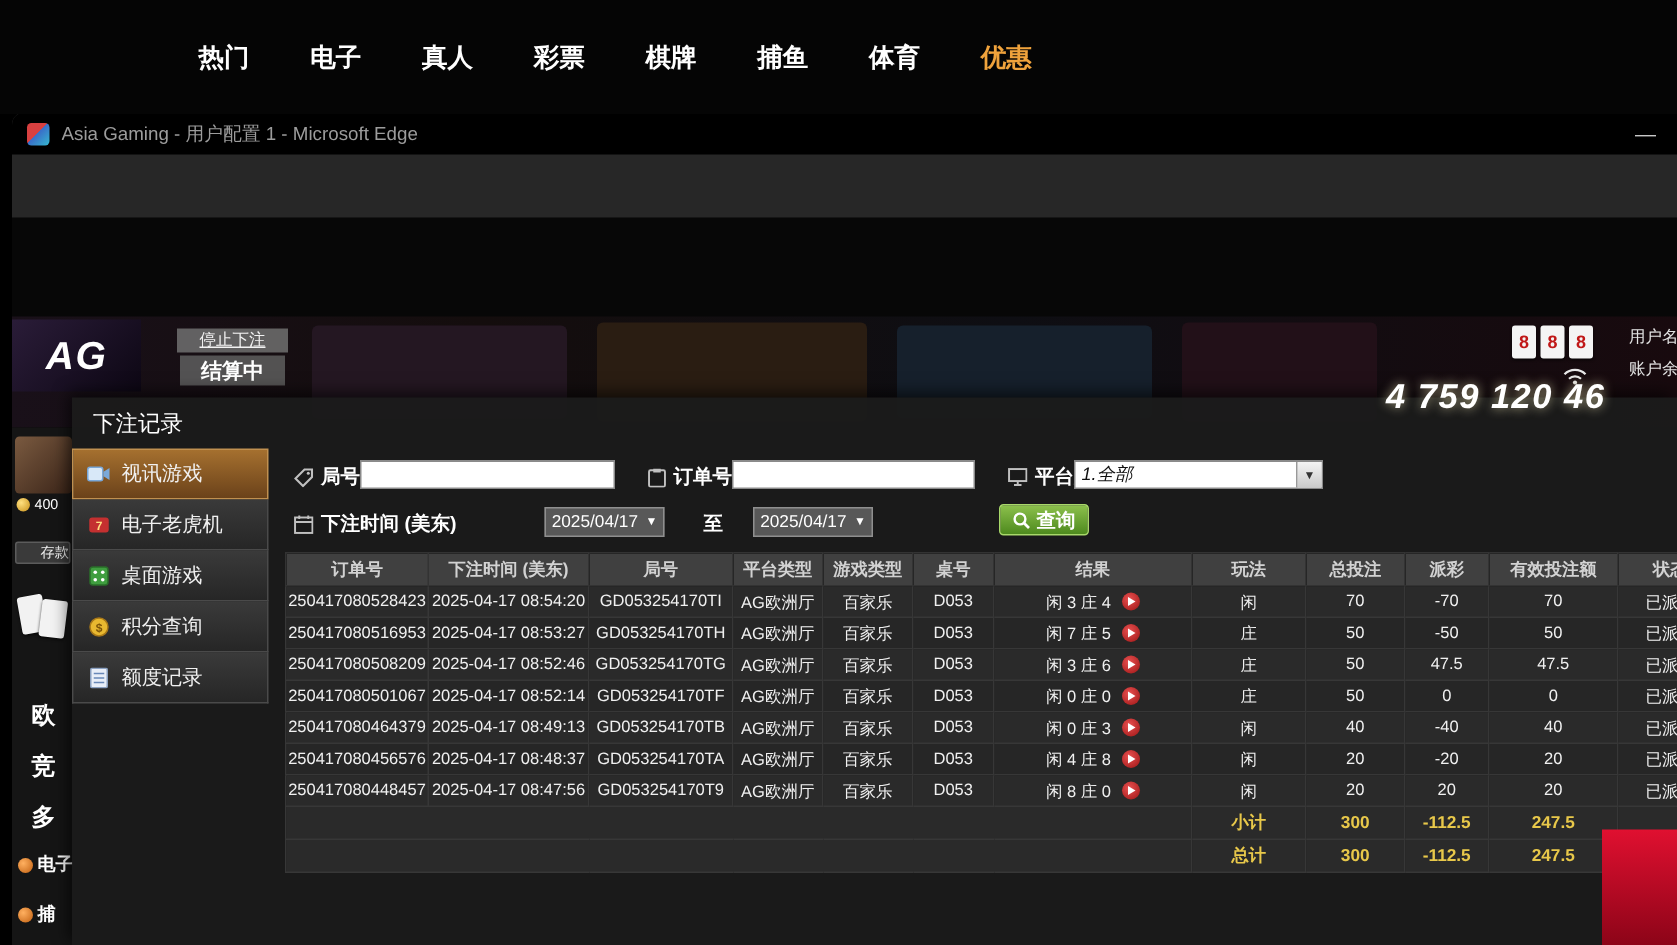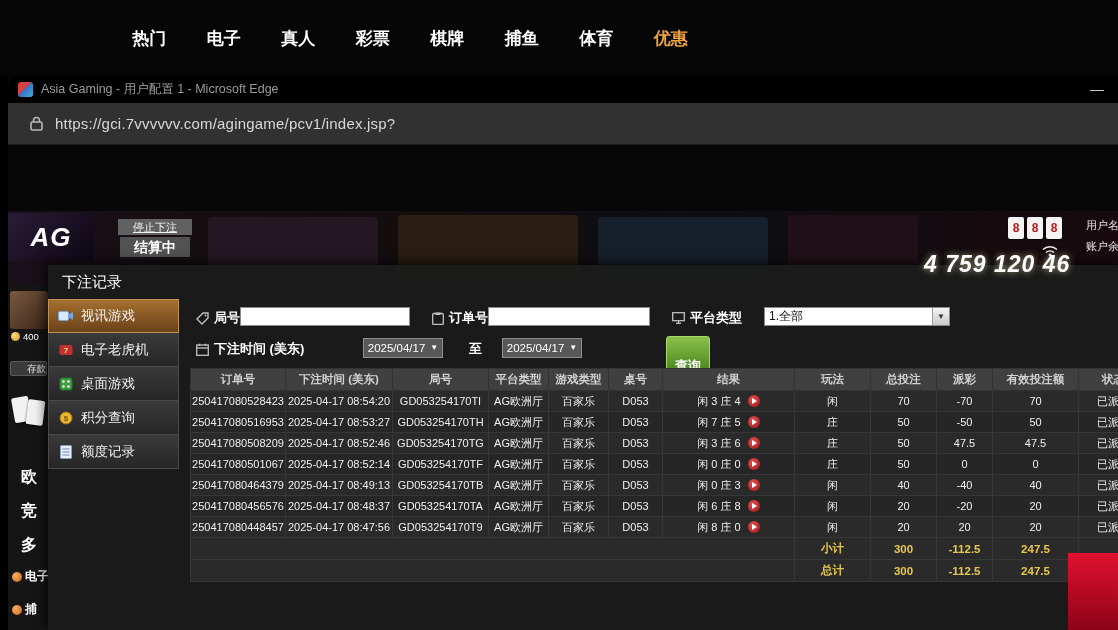--- a/index.html
+++ b/index.html
@@ -75,21 +75,21 @@
   .flt-select { position:absolute; height:19px; background:#fff; border:1px solid #8a8a8a; font-size:12px; color:#111;
     display:flex; align-items:center; justify-content:space-between; padding-left:4px; cursor:pointer; }
   .sel-arrow { width:17px; height:100%; background:linear-gradient(#f4f4f4,#cacaca); border-left:1px solid #999;
     display:flex; align-items:center; justify-content:center; font-size:8px; color:#333; }
   .date-btn { position:absolute; height:20px; background:#585858; border:1px solid #8f8f8f; color:#fff; font-size:11.5px;
     display:flex; align-items:center; justify-content:center; gap:5px; padding:0 6px; cursor:pointer; white-space:nowrap; }
   .caret { font-size:8px; line-height:1; }
   .to-label { position:absolute; color:#fff; font-size:13px; font-weight:bold; }
   .search-btn { position:absolute; height:21px; background:linear-gradient(#8cc04c,#4e8a1e); border:1px solid #a8d86a;
     border-radius:3px; color:#fff; font-size:13px; font-weight:bold; display:flex; align-items:center; gap:4px;
-    padding:16px 8px; cursor:pointer;flex-direction:column; }
+    padding:6px 8px; cursor:pointer; }
   
   .bet-table { position:absolute; left:142px; top:103px; width:958px; border-collapse:collapse; table-layout:fixed; font-size:11px; }
   .bet-table th { background:#404040; color:#d2d2d2; font-weight:bold; font-size:11.5px; height:22px; border:1px solid #333; overflow:hidden; white-space:nowrap; }
   .bet-table td { height:21px; color:#f0f0f0; text-align:center; border:1px solid #373737; background:#2a2a2a; overflow:hidden; white-space:nowrap; }
   .bet-table tbody tr:nth-child(even) td { background:#262626; }
   .result-cell span.play-btn, .play-btn { display:inline-block; width:12px; height:12px; border-radius:50%;
     background:radial-gradient(circle at 40% 35%,#e85050,#9c1414); margin-left:7px; vertical-align:-2px; position:relative; cursor:pointer; }
   .play-btn::after { content:""; position:absolute; left:4.5px; top:3px; border-left:5px solid #fff;
     border-top:3px solid transparent; border-bottom:3px solid transparent; }
   .payout-green { color:#46d446; }
@@ -117,29 +117,20 @@
       <span class="nav-item">体育</span>
       <span class="nav-item highlight">优惠</span>
     </nav>
   </div>
 
   <div class="window">
     <div class="titlebar">
       <span class="favicon"></span>
       <span class="win-title">Asia Gaming - 用户配置 1 - Microsoft Edge</span>
       <span class="minimize">—</span>
-    </div>
-    <div class="urlbar">
-      <span class="lock-icon">
-        <svg width="13" height="15" viewBox="0 0 13 15">
-            <rect x="1" y="6" width="11" height="8" rx="1.5" fill="none" stroke="#b8b8b8" stroke-width="1.6"></rect>
-            <path d="M3.5 6V4.5a3 3 0 0 1 6 0V6" fill="none" stroke="#b8b8b8" stroke-width="1.6"></path>
-          </svg>
-      </span>
-      <span class="url-text">https://gci.7vvvvvv.com/agingame/pcv1/index.jsp?</span>
     </div>
 
     <div class="page">
       <div class="banner">
         <div class="blob" style="left:200px;top:6px;width:170px;height:62px;background:#241722;"></div>
         <div class="blob" style="left:390px;top:4px;width:180px;height:66px;background:#2a1d12;"></div>
         <div class="blob" style="left:590px;top:6px;width:170px;height:62px;background:#16202c;"></div>
         <div class="blob" style="left:780px;top:4px;width:130px;height:66px;background:#221018;"></div>
       </div>
       <div class="ag-logo">AG</div>
@@ -262,21 +253,21 @@
         </div>
         <input class="flt-input" style="left: 440px; top: 42px; width: 162px;" value="">
         <div class="flt-label" style="left:624px;top:44px;">
           <svg width="13" height="12">
               <rect x="0.7" y="0.7" width="11.6" height="8" fill="none" stroke="#c0c0c0" stroke-width="1.3"></rect>
               <line x1="4" y1="11.3" x2="9" y2="11.3" stroke="#c0c0c0" stroke-width="1.3"></line>
               <line x1="6.5" y1="8.7" x2="6.5" y2="11" stroke="#c0c0c0" stroke-width="1.3"></line>
             </svg>
           <span>平台类型</span>
         </div>
-        <div class="flt-select" style="left:716px;top:42px;width:186px;">
+        <div class="flt-select" style="left:668px;top:42px;width:166px;font-style:italic;">
           <span>1.全部</span>
           <span class="sel-arrow">▼</span>
         </div>
 
         <div class="flt-label" style="left:148px;top:75px;">
           <svg width="13" height="13">
               <rect x="0.7" y="2" width="11.6" height="10.3" fill="none" stroke="#c0c0c0" stroke-width="1.3"></rect>
               <line x1="0.7" y1="5" x2="12.3" y2="5" stroke="#c0c0c0" stroke-width="1.3"></line>
               <line x1="3.5" y1="0.7" x2="3.5" y2="3" stroke="#c0c0c0" stroke-width="1.3"></line>
               <line x1="9.5" y1="0.7" x2="9.5" y2="3" stroke="#c0c0c0" stroke-width="1.3"></line>
@@ -402,21 +393,21 @@
                 <td>40</td>
                 <td class="status-text">已派彩</td>
               </tr>
               <tr>
                 <td>250417080456576</td>
                 <td>2025-04-17 08:48:37</td>
                 <td>GD053254170TA</td>
                 <td>AG欧洲厅</td>
                 <td>百家乐</td>
                 <td>D053</td>
-                <td class="result-cell"><span>闲 6 庄 8</span><span class="play-btn"></span></td>
+                <td class="result-cell"><span>闲 4 庄 8</span><span class="play-btn"></span></td>
                 <td>闲</td>
                 <td>20</td>
                 <td class="payout-green">-20</td>
                 <td>20</td>
                 <td class="status-text">已派彩</td>
               </tr>
               <tr>
                 <td>250417080448457</td>
                 <td>2025-04-17 08:47:56</td>
                 <td>GD053254170T9</td>

